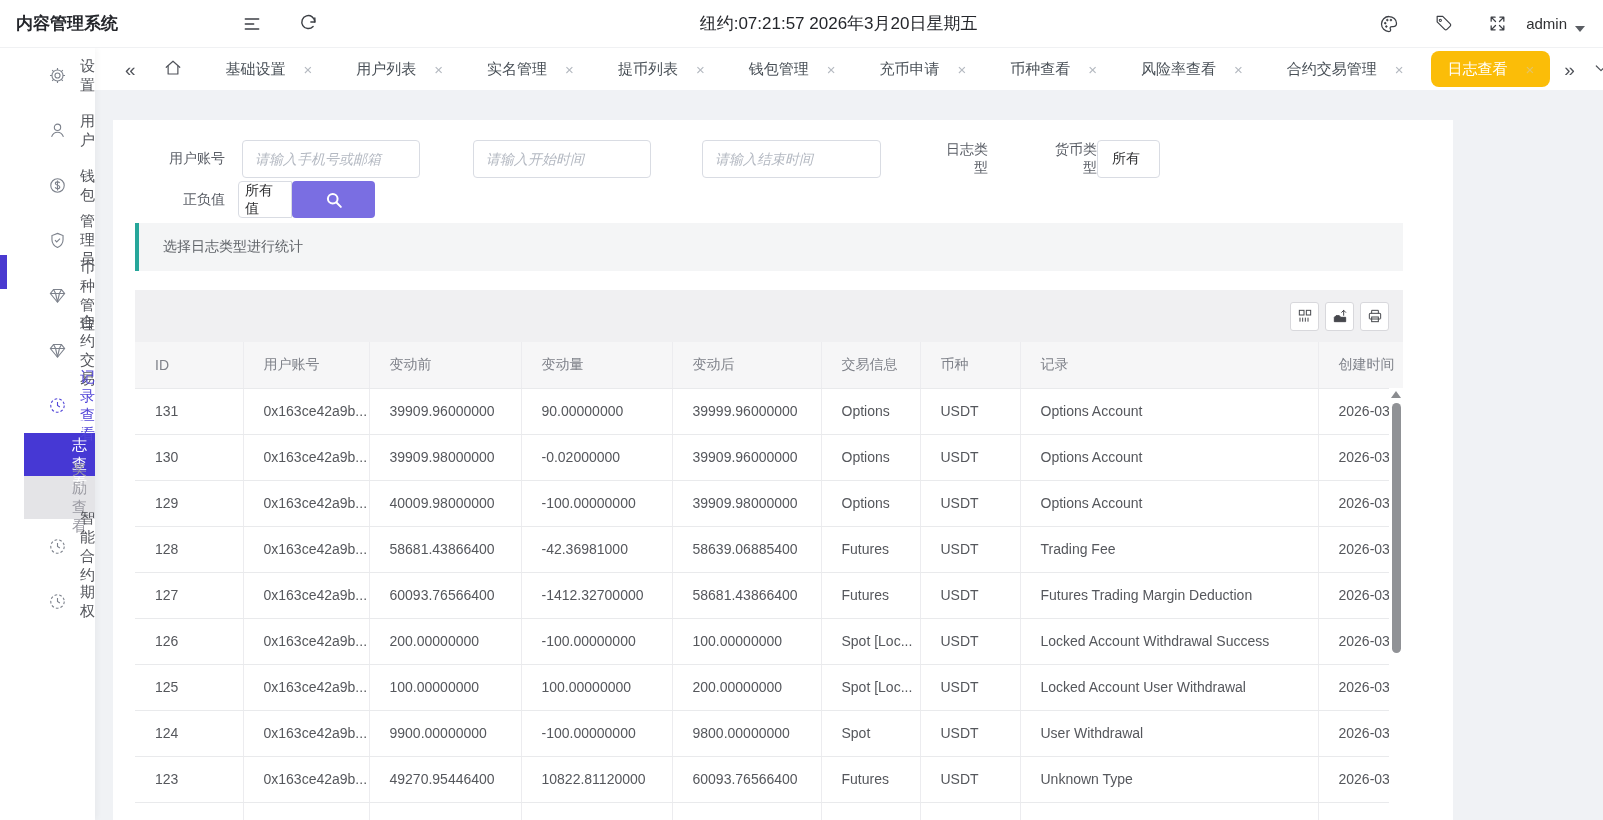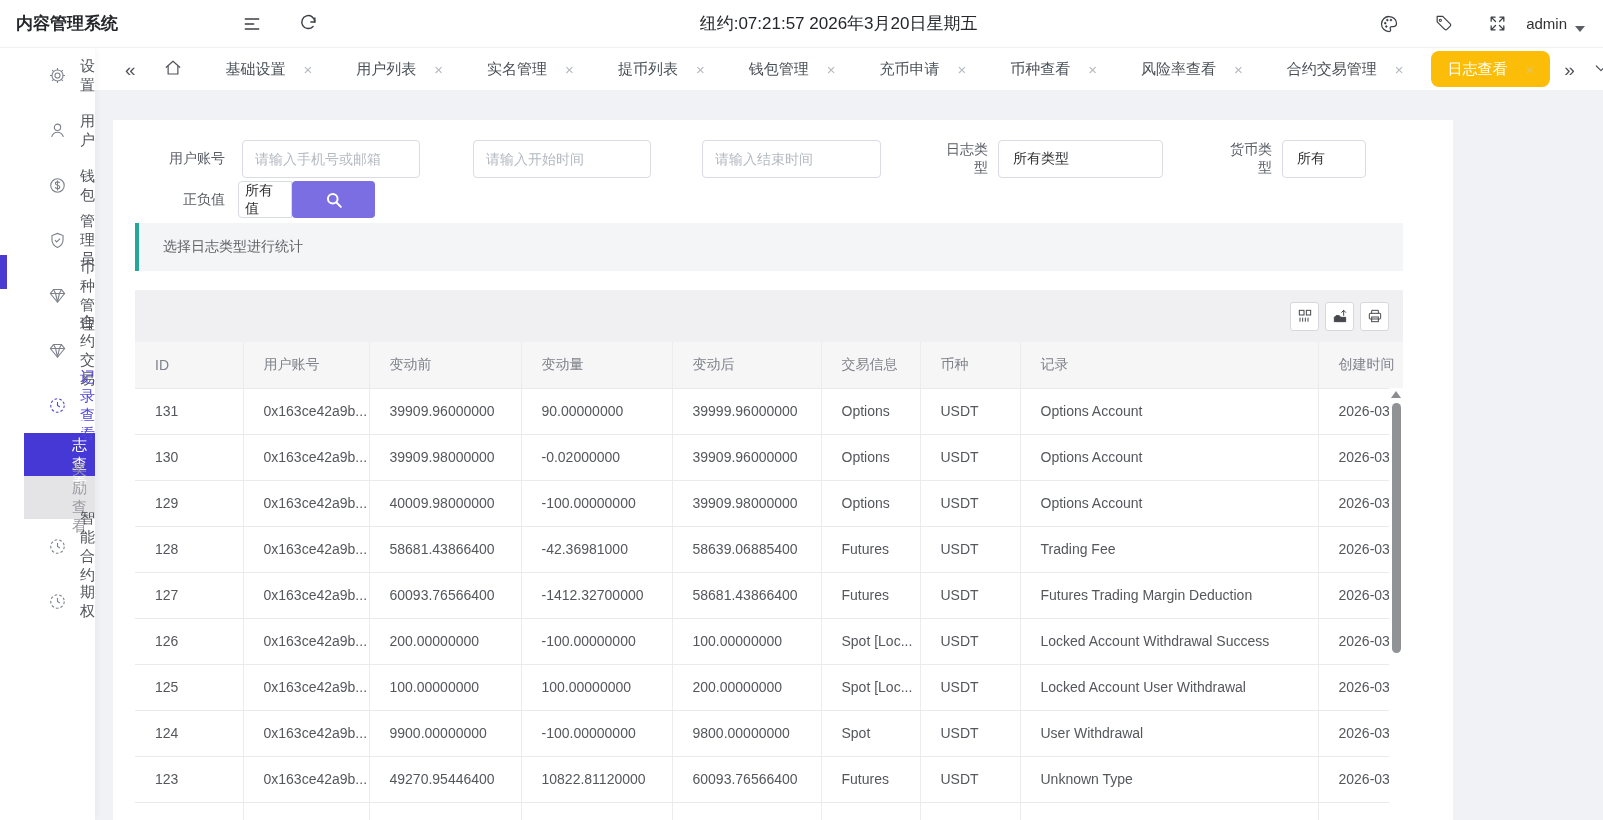--- a/index.html
+++ b/index.html
@@ -54,31 +54,31 @@
 
   
   .content { flex:1; overflow:hidden; }
   .card { margin:30px 0 0 18px; width:1340px; background:#fff; padding:20px 22px; height:710px; }
 
   .f-row { display:flex; align-items:center; }
   .f-row2 { margin-top:3px; }
   .f-label { width:90px; text-align:right; font-size:14px; color:#5a5e66; padding-right:0; }
   .f-input { height:38px; border:1px solid #d9dce3; border-radius:4px; background:#fff;
     font-size:14px; padding:0 12px; color:#303133; outline:none;
-    font-family:"Liberation Sans","DejaVu Sans",sans-serif; }
+    font-family:"Liberation Sans","DejaVu Sans",sans-serif;font-style:italic; }
   .f-input::placeholder { color:#b4b9c2; }
   .in-account { width:178px; margin-left:17px; }
   .in-start { width:178px; margin-left:53px; }
   .in-end { width:179px; margin-left:51px; }
   .lab-logtype { width:55px; margin-left:52px; }
   .sel { height:38px; border:1px solid #d9dce3; border-radius:4px; display:flex; align-items:center;
     padding:0 14px; font-size:14px; color:#303133; cursor:pointer; background:#fff; }
   .sel-logtype { width:165px; margin-left:10px; }
   .lab-currency { width:55px; margin-left:54px; }
-  .sel-currency { width:84px; margin-left:10px; }
+  .sel-currency { width:63px; }
   .sel-sign { width:54px; margin-left:13px; height:37px; padding:0 6px; justify-content:center;
     border-radius:4px 0 0 4px; }
   .search-btn { width:83px; height:37px; background:#7a6ee2; border:none; border-radius:4px;
     cursor:pointer; display:flex; align-items:center; justify-content:center; }
   .search-btn svg { stroke:#fff; fill:none; stroke-width:2.4; }
 
   .notice { margin-top:5px; width:1268px; height:48px; background:#f4f5f6; border-left:4px solid #26a69a;
     display:flex; align-items:center; padding-left:24px; font-size:14px; color:#5f6368; }
 
   .table-toolbar { margin-top:19px; width:1268px; height:52px; background:#f0f0f2;
@@ -316,21 +316,20 @@
 
     <main class="content">
       <div class="card">
 
         <div class="f-row">
           <span class="f-label">用户账号</span>
           <input class="f-input in-account" placeholder="请输入手机号或邮箱" style="">
           <input class="f-input in-start" placeholder="请输入开始时间" style="">
           <input class="f-input in-end" placeholder="请输入结束时间" style="">
           <span class="f-label lab-logtype">日志类型</span>
-          <div class="sel sel-logtype">所有类型</div>
           <span class="f-label lab-currency">货币类型</span>
           <div class="sel sel-currency">所有</div>
         </div>
 
         <div class="f-row f-row2">
           <span class="f-label">正负值</span>
           <div class="sel sel-sign">所有值</div>
           <button class="search-btn">
             <svg width="20" height="20" viewBox="0 0 24 24" fill="none">
                 <circle cx="10.5" cy="10.5" r="5.8"></circle>

